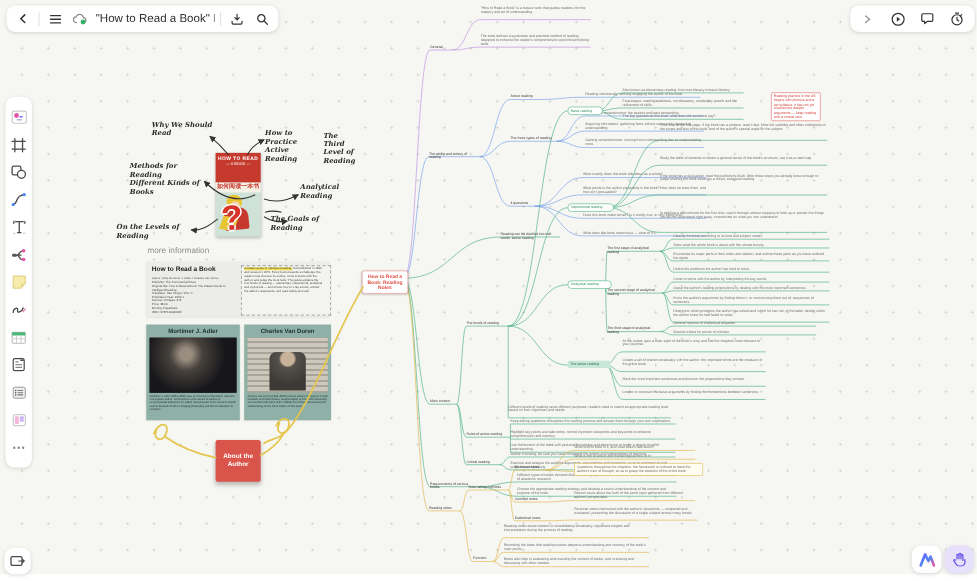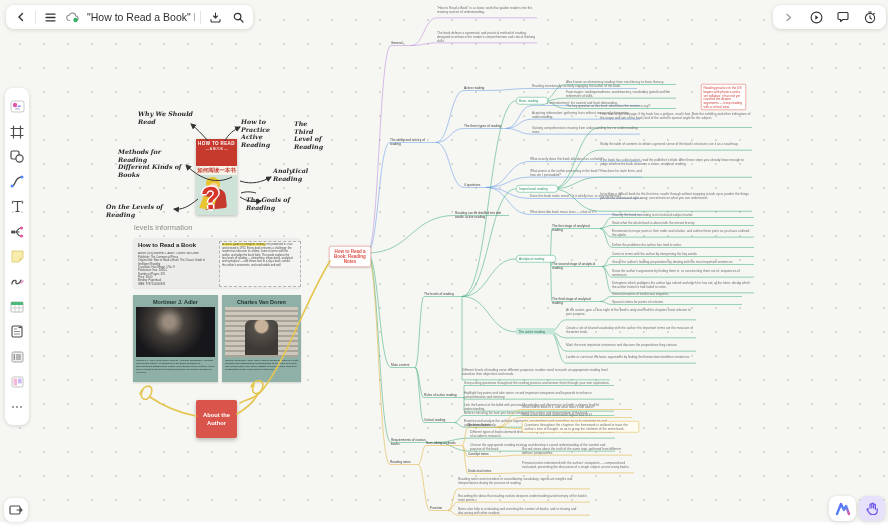--- a/index.html
+++ b/index.html
@@ -321,21 +321,21 @@
       <div class="l2">— A BOOK —</div>
     </div>
     <div class="zh">如何阅读一本书</div>
     <div class="hair"></div>
     <div class="face"></div>
     <div class="bodyr"></div>
     <div class="book"></div>
   </div>
   <div id="qmark">?</div>
 
-  <div id="bi-heading">levels information</div>
+  <div id="bi-heading">more information</div>
   <div id="book-card">
     <div class="title">How to Read a Book</div>
     <div id="book-fields">
       <div class="tscale">
         <div>Author: [US] Mortimer J. Adler / Charles Van Doren</div>
         <div>Publisher: The Commercial Press</div>
         <div>Original title: How to Read a Book: The Classic Guide to Intelligent Reading</div>
         <div>Translator: Hao Mingyi / Zhu Yi</div>
         <div>Publication Year: 2004-1</div>
         <div>Number of Pages: 376</div>

